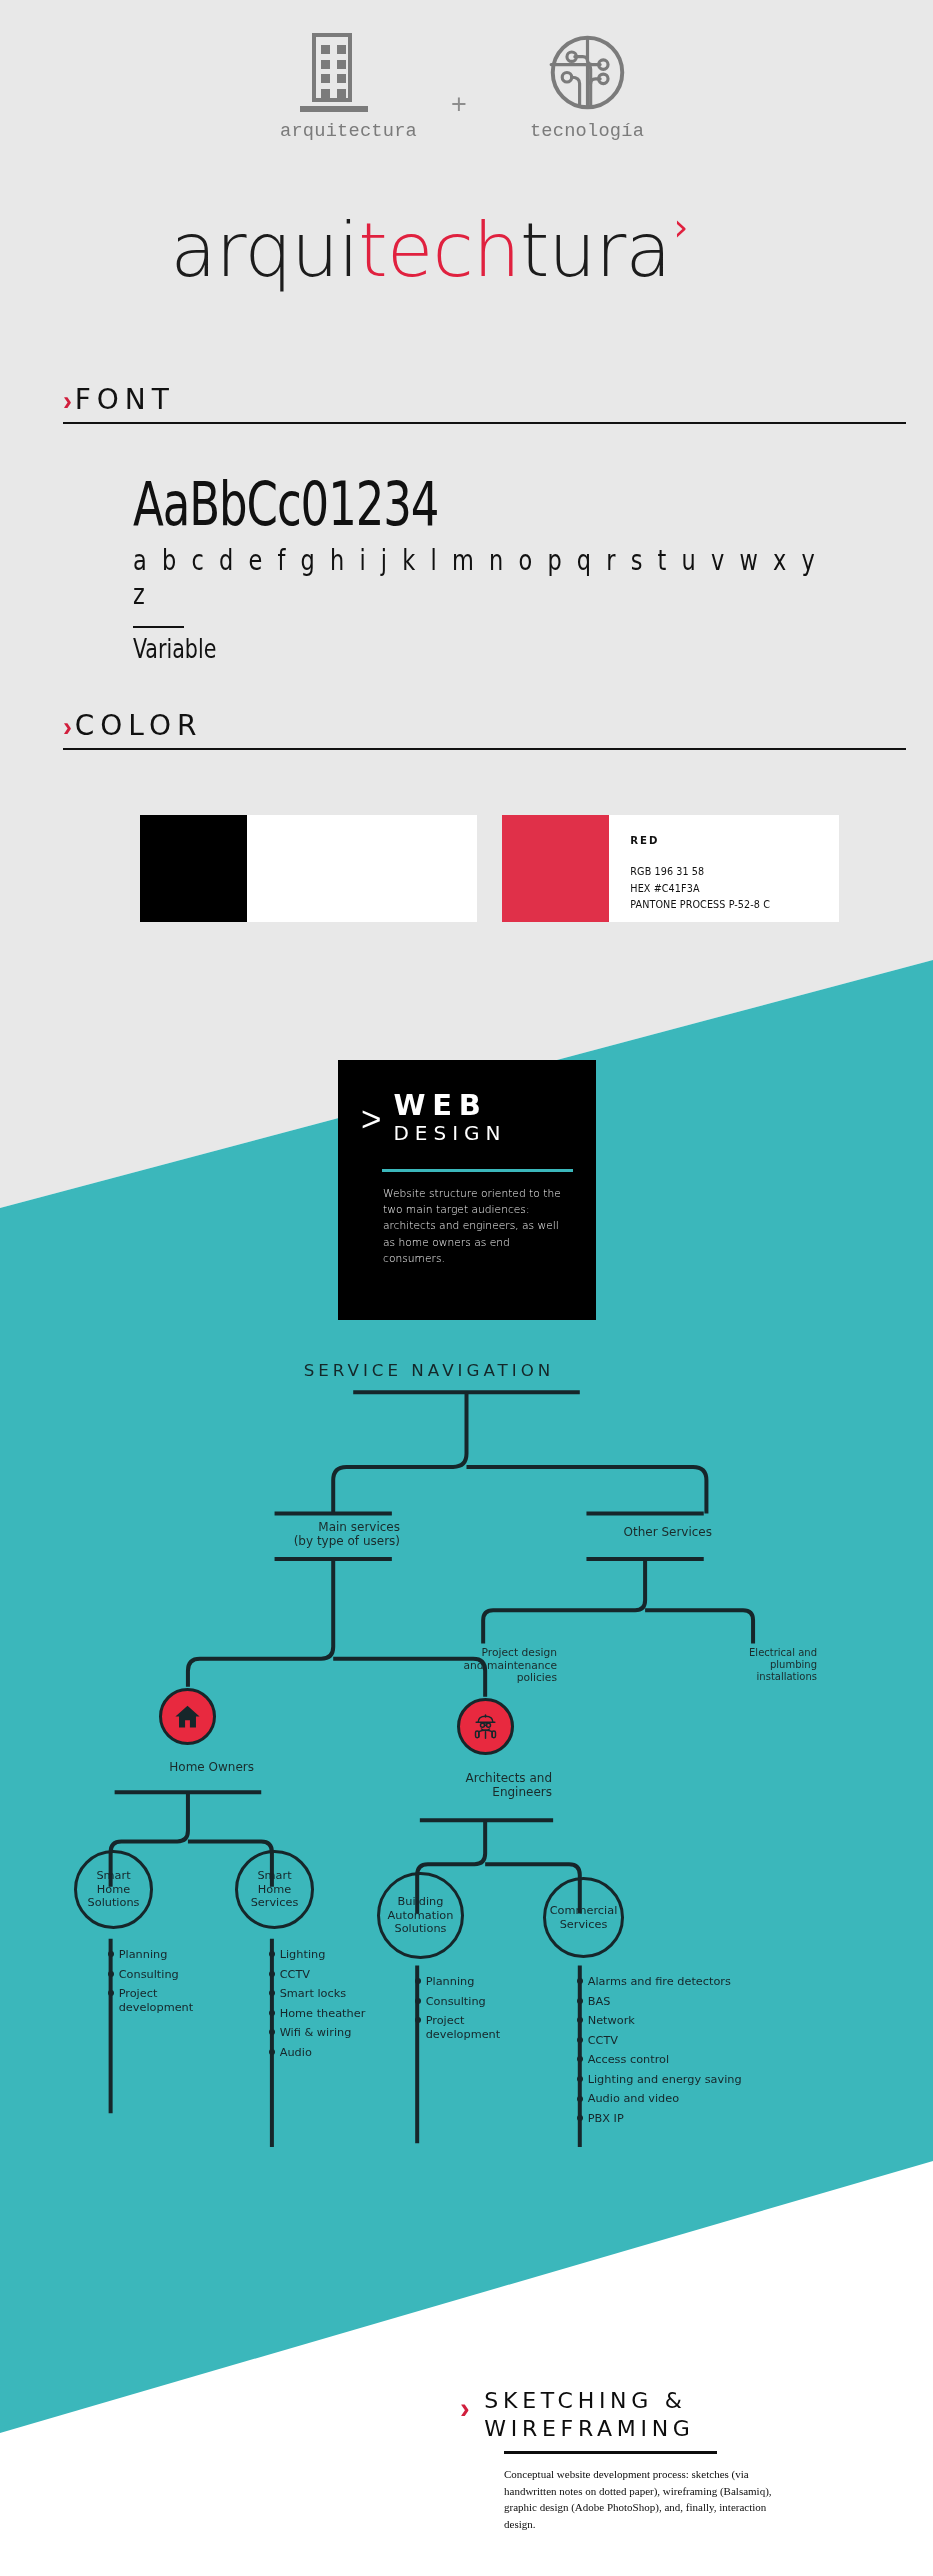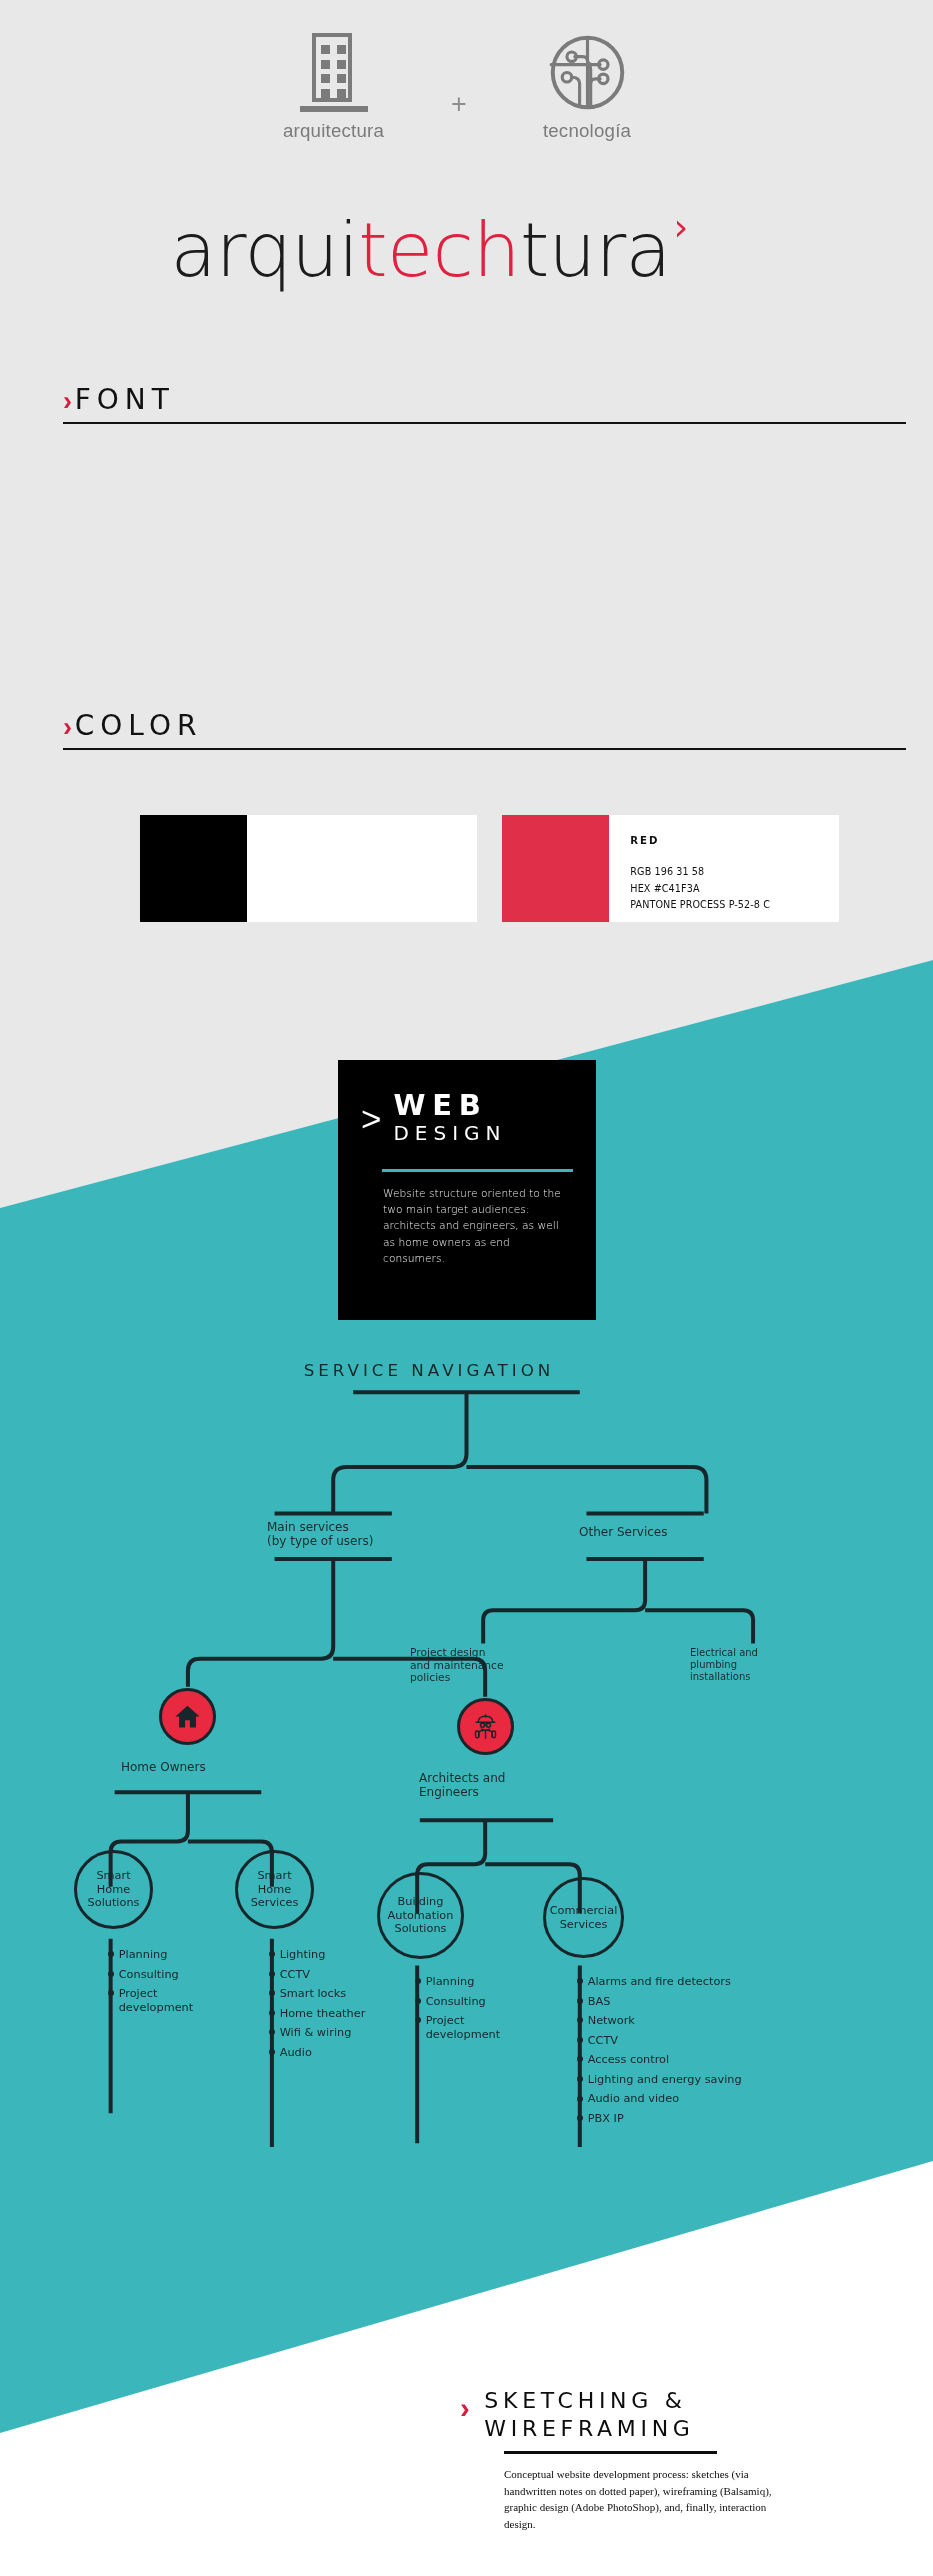--- a/index.html
+++ b/index.html
@@ -16,21 +16,21 @@
   .bg-grey{position:absolute;left:0;top:0;width:933px;height:1267px;background:#e8e8e8;
            clip-path:polygon(0 0,933px 0,933px 960px,0 1208px);}
   .bg-teal{position:absolute;left:0;top:920px;width:933px;height:1527px;background:#3bb7bb;
            clip-path:polygon(933px 40px, 933px 1241px, 0 1513px, 0 288px);}
 
   
   .icon-row{position:absolute;top:33px;left:0;width:933px;height:153px;}
   .icon-block{position:absolute;text-align:center;}
   .icon-block .caption{
     font-size:18.7px;color:#7b7b7b;letter-spacing:0.2px;margin-top:8px;
-    font-family:Liberation Sans, sans-serif;font-weight:300;
+    font-family:Liberation Mono, monospace;font-weight:300;
   }
   .bld{position:relative;width:57px;height:79px;margin:0 auto;}
   .bld .body{position:absolute;left:6.7px;top:0;width:40px;height:69px;border:4.7px solid #7b7b7b;box-sizing:border-box;}
   .bld .base{position:absolute;left:-5.3px;bottom:0;width:68px;height:6px;background:#7b7b7b;}
   .bld .win{position:absolute;width:9.3px;height:9.3px;background:#7b7b7b;}
   .plus{position:absolute;top:56px;font-size:27px;color:#8d8d8d;font-weight:300;}
 
   
   .logo{
     position:absolute;left:0;top:213px;width:858px;text-align:center;
@@ -98,21 +98,21 @@
   .card .desc{
     font-family:"DejaVu Sans", sans-serif;font-weight:300;
     font-size:10.7px;line-height:1.5;padding:14.7px 27px 0 45px;color:#f2f2f2;
   }
 
   
   .diagram{position:absolute;left:0;top:1360px;width:933px;height:787px;}
   .diagram svg{display:block;}
   .dg-label{
     position:absolute;font-family:"DejaVu Sans", sans-serif;font-weight:400;
-    color:#1a2b2b;text-align:left;line-height:1.18;
+    color:#1a2b2b;text-align:right;line-height:1.18;
   }
   .dg-title{
     position:absolute;left:0;top:0;width:858px;text-align:center;
     font-family:"DejaVu Sans", sans-serif;font-size:16.7px;letter-spacing:4px;color:#14282a;
   }
   .circ-node{
     position:absolute;border:3.3px solid #16262a;border-radius:50%;
     display:flex;align-items:center;justify-content:center;text-align:center;
     font-family:"DejaVu Sans", sans-serif;font-size:11.3px;color:#16262a;line-height:1.2;
   }
@@ -197,20 +197,26 @@
   </div>
 
   <div class="sec" style="top:387px;">
     <div class="hdline">
       <span class="chev">›</span>
       <span class="title">FONT</span>
     </div>
     <div class="rule"></div>
   </div>
 
+  <div class="spec" style="top:473px;">
+    <div class="big">AaBbCc01234</div>
+    <div class="alpha">a b c d e f g h i j k l m n o p q r s t u v w x y z</div>
+    <div class="sep"></div>
+    <div class="vari">Variable</div>
+  </div>
 
   <div class="sec" style="top:713px;">
     <div class="hdline">
       <span class="chev">›</span>
       <span class="title">COLOR</span>
     </div>
     <div class="rule"></div>
   </div>
 
   <div class="swatch" style="left:140px;top:815px;">

